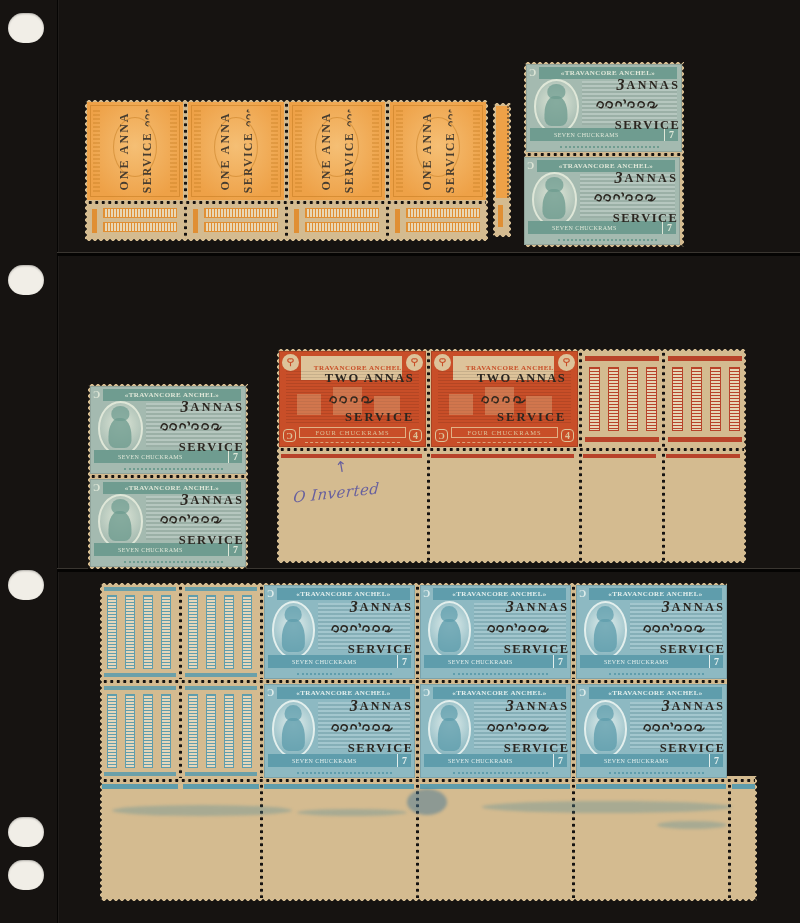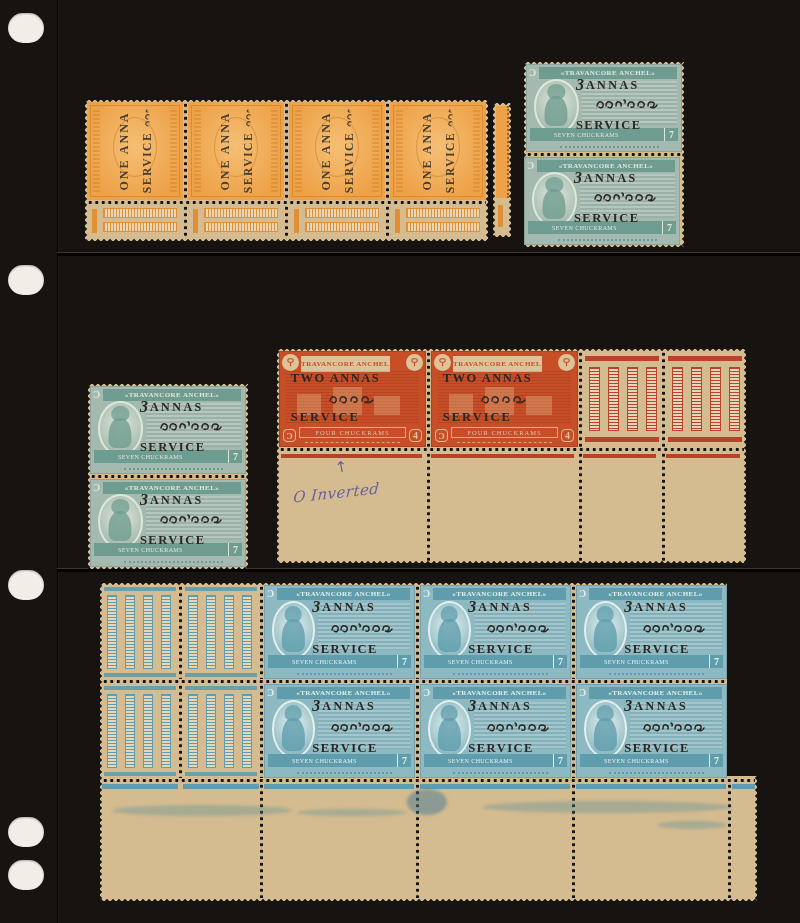--- a/index.html
+++ b/index.html
@@ -51,35 +51,35 @@
   .ts-scene{position:absolute;left:36%;right:3%;top:19%;bottom:31%;opacity:.7;
            background:repeating-linear-gradient(180deg, rgba(255,255,255,.28) 0 2px, rgba(0,0,0,.08) 2px 4px);}
   .ts-foot{position:absolute;left:4px;right:4px;bottom:11px;height:13px;background:var(--sd);
            display:flex;align-items:center;}
   .ts-denom{flex:1;font-size:6px;letter-spacing:.4px;color:var(--sl);padding-left:24px;
            white-space:nowrap;overflow:hidden;}
   .ts-num{width:13px;align-self:stretch;border-left:1px solid var(--sl);color:var(--sl);
            font-size:10px;font-weight:bold;display:flex;align-items:center;justify-content:center;}
   .ts-script{position:absolute;left:22%;right:15%;bottom:4px;height:5px;border-bottom:2px dotted var(--sd);}
 
-  .op{position:absolute;left:32%;right:1%;top:0;bottom:0;color:var(--overprint,#2b2620);text-align:left;text-decoration:underline;}
+  .op{position:absolute;left:32%;right:1%;top:0;bottom:0;color:var(--overprint,#2b2620);text-align:right;text-decoration:underline;}
   .op-val{position:absolute;left:0;right:0;top:13%;font-weight:bold;font-size:12px;letter-spacing:2.5px;white-space:nowrap;}
   .op-3{font-style:italic;font-size:16px;letter-spacing:0;margin-right:2px;position:relative;top:1px;}
   .op-mal{position:absolute;left:50%;top:38%;transform:translateX(-50%);}
   .op-serv{position:absolute;left:0;right:0;top:61%;font-weight:bold;font-size:12.5px;letter-spacing:1.5px;white-space:nowrap;}
   .shiftL{transform:translateX(-2px);}
 
   
   .rs{position:relative;width:100%;height:100%;background:var(--red,#c84e28);overflow:hidden;
       box-shadow:inset 0 0 0 1px rgba(0,0,0,.15);font-family:"Liberation Serif",serif;--rt:#ddc39a;}
   .rs-med{position:absolute;top:3px;width:17px;height:17px;border-radius:50%;background:var(--rt);
       display:flex;align-items:center;justify-content:center;}
   .rs-med.l{left:3px}.rs-med.r{right:3px}
-  .rs-head{position:absolute;left:22px;right:36px;top:5px;height:16px;background:var(--rt);
-      color:var(--red,#c84e28);display:flex;align-items:center;justify-content:flex-start;}
+  .rs-head{position:absolute;left:22px;right:24px;top:5px;height:24px;background:var(--rt);
+      color:var(--red,#c84e28);display:flex;align-items:center;justify-content:flex-end;}
   .rs-head span{font-size:7px;font-weight:bold;letter-spacing:.5px;white-space:nowrap;}
   .rs-vig{position:absolute;left:7px;right:7px;top:20px;bottom:22px;
       background:repeating-linear-gradient(180deg, rgba(0,0,0,.10) 0 1px, transparent 1px 3px);}
   .rs-vig i{position:absolute;background:rgba(231,203,156,.32);}
   .rs-box{position:absolute;bottom:5px;width:13px;height:13px;border:1px solid var(--rt);border-radius:4px;
       color:var(--rt);font-size:9px;font-weight:bold;display:flex;align-items:center;justify-content:center;box-sizing:border-box;}
   .rs-box.l{left:4px}.rs-box.r{right:4px;font-size:10px}
   .rs-denom{position:absolute;left:20px;right:20px;bottom:9px;height:11px;border:1px solid rgba(231,203,156,.8);
       color:var(--rt);font-size:6.5px;letter-spacing:1px;display:flex;align-items:center;justify-content:center;
       white-space:nowrap;box-sizing:border-box;}

